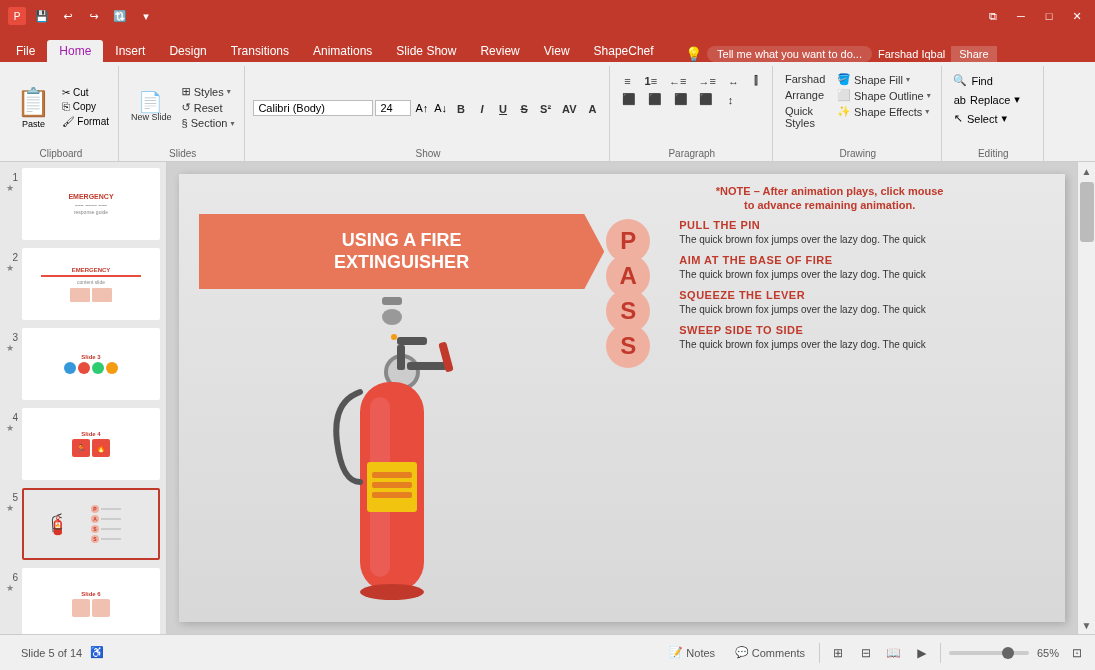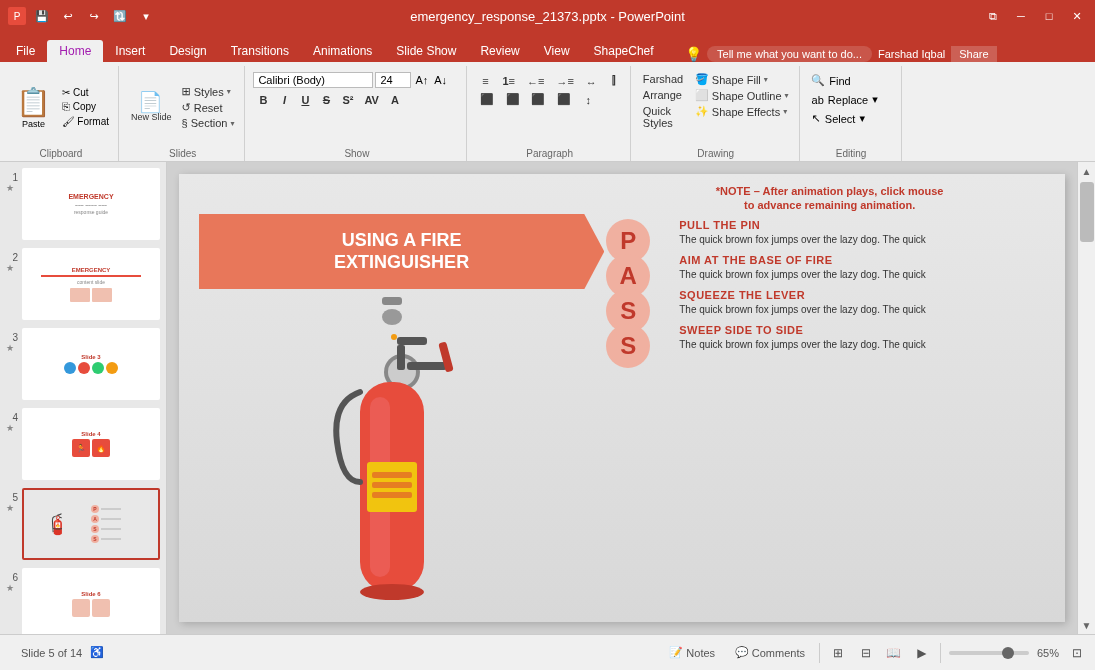--- a/index.html
+++ b/index.html
@@ -357,21 +357,20 @@
 
 <div class="title-bar">
   <div class="title-bar-left">
     <div class="title-icon">P</div>
     <div class="win-btn">💾</div>
     <div class="win-btn">↩</div>
     <div class="win-btn">↪</div>
     <div class="win-btn">🔃</div>
     <div class="win-btn">▾</div>
   </div>
-  <div class="title-bar-center">emergency_response_21373.pptx - PowerPoint</div>
   <div class="title-bar-right">
     <div class="win-btn">⧉</div>
     <div class="win-btn">─</div>
     <div class="win-btn">□</div>
     <div class="win-btn close">✕</div>
   </div>
 </div>
 
 <div class="ribbon-tabs">
   <div class="ribbon-tab">File</div>
@@ -433,21 +432,21 @@
           <span>§</span>
           <span>Section</span>
           <span class="arrow">▾</span>
         </div>
       </div>
     </div>
     <div class="ribbon-group-label">Slides</div>
   </div>
 
   <div class="ribbon-group font-group">
-    <div style="display:flex;flex-direction:column;gap:2px;padding-top:4px;flex:1;">
+    <div style="display:flex;flex-direction:row;gap:2px;padding-top:4px;flex:1;">
       <div class="font-row1">
         <input class="font-selector" value="Calibri (Body)" readonly="" style="">
         <input class="font-size-selector" value="24" readonly="" style="">
         <span class="font-size-btn">A↑</span>
         <span class="font-size-btn">A↓</span>
       </div>
       <div class="font-format-row">
         <div class="fmt-btn">B</div>
         <div class="fmt-btn" style="font-style:italic;">I</div>
         <div class="fmt-btn" style="text-decoration:underline;">U</div>

